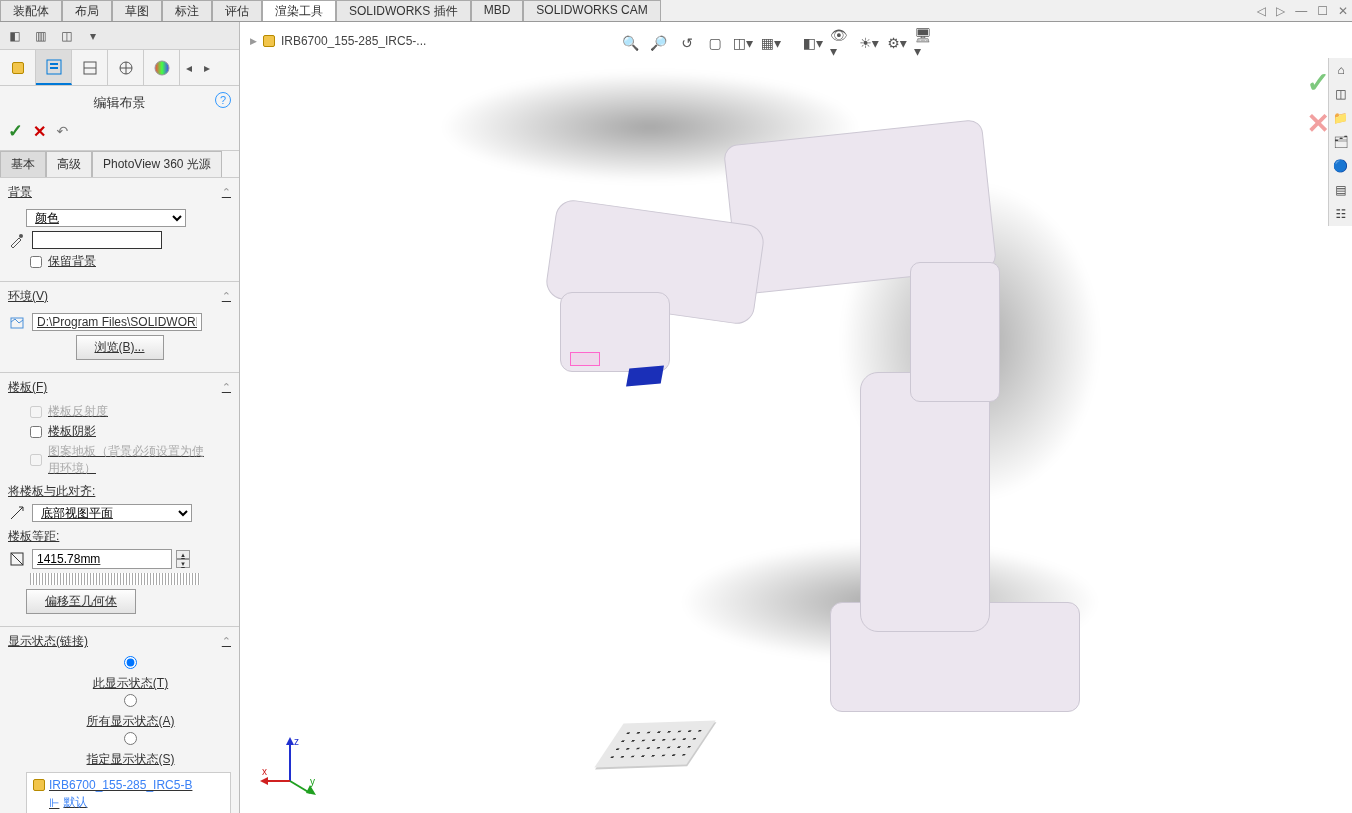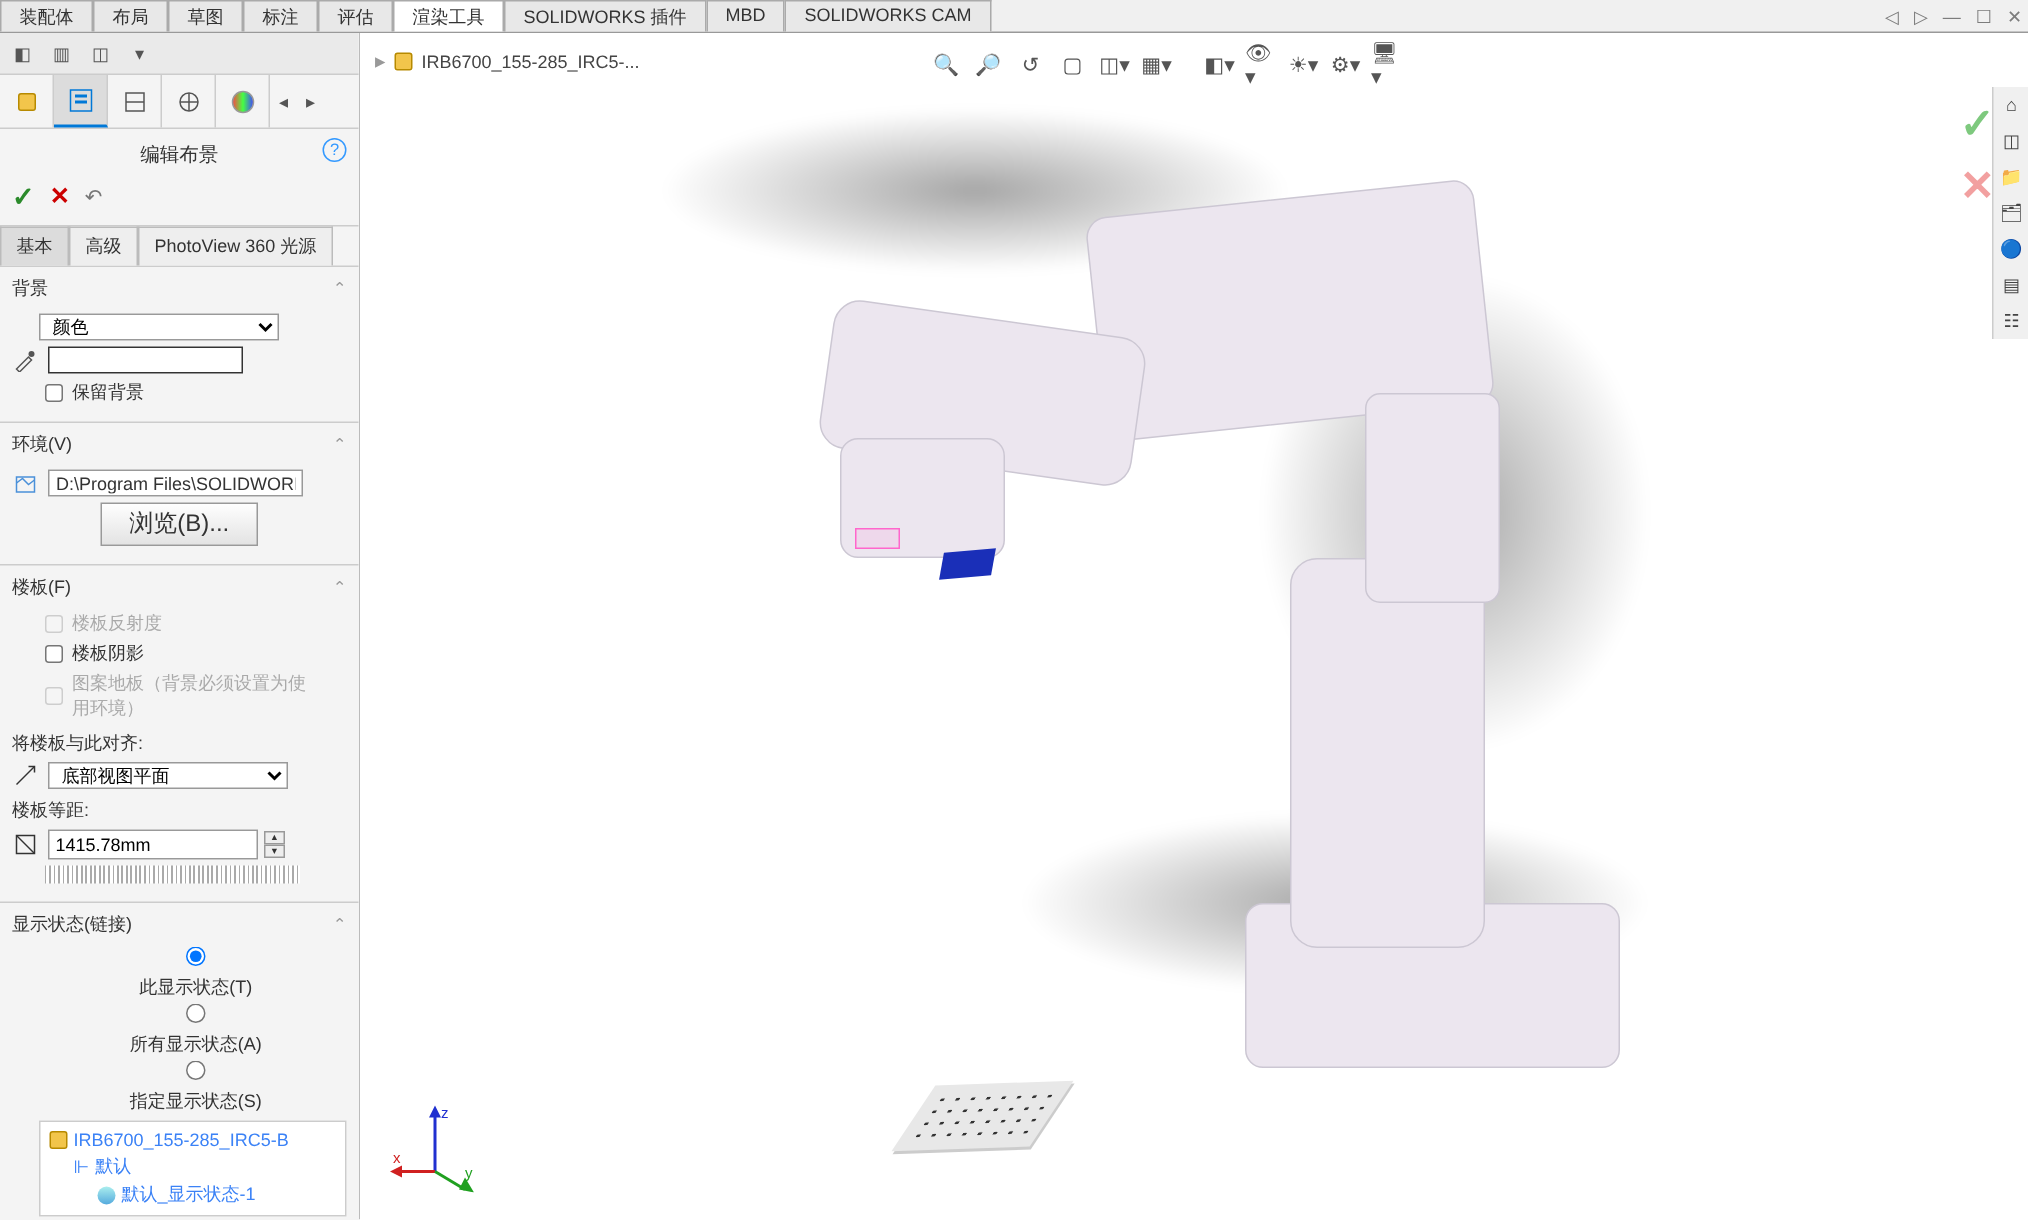--- a/index.html
+++ b/index.html
@@ -24,32 +24,32 @@
 .panel-title .help { position:absolute; right:8px; top:6px; color:#3399ff; border:1px solid #3399ff; border-radius:50%; width:16px;height:16px;font-size:11px;display:flex;align-items:center;justify-content:center;}
 .confirm-row { display:flex; align-items:center; gap:10px; padding: 4px 8px 8px; border-bottom:1px solid #ccc;}
 .confirm-row .check { color:#2b8a2b; font-size:18px; font-weight:bold;}
 .confirm-row .cross { color:#cc0000; font-size:16px; font-weight:bold;}
 .confirm-row .undo { color:#777; font-size:14px;}
 
 .sub-tabs { display:flex; border-bottom:1px solid #ccc;}
 .sub-tabs .stab { padding:4px 10px; font-size:12px; border:1px solid #bbb; border-bottom:none; background:#eee; cursor:pointer; color:#333;}
 .sub-tabs .stab.active { background:#dcdcdc;}
 
-.section { border-bottom:1px solid #ccc; padding: 6px 8px 8px;}
+.section { border-bottom:1px solid #ccc; padding: 6px 8px 8px; text-decoration: underline;}
 .section-title { font-size:12px; font-weight:normal; color:#333; display:flex; justify-content:space-between; align-items:center; padding-bottom:4px; cursor:pointer;}
 .section-title .chev { color:#999; font-size:11px;}
 .row { display:flex; align-items:center; gap:6px; margin:4px 0;}
 select.wide, input.wide, .path-input { width: 160px; height:18px; font-size:12px; border:1px solid #999; background:#fff; padding:0 4px;}
 .path-input { width: 170px; background:#fff; color:#333;}
 .eyedropper { width:18px;height:18px;color:#555; display:flex;align-items:center;justify-content:center;}
 .color-swatch { width:130px; height:18px; border:1px solid #333; background:#fff;}
 .checkbox-row { display:flex; align-items:center; gap:6px; font-size:12px; margin:3px 0 3px 22px;}
 .checkbox-row.disabled { color:#aaa;}
 .checkbox-row input[type="checkbox"]{ width:12px;height:12px;}
-.btn { display:inline-block; padding:3px 18px; font-size:16px; border:1px solid #999; background:linear-gradient(#fefefe,#e3e3e3); cursor:pointer; color:#333;}
+.btn { display:inline-block; padding:3px 18px; font-size:12px; border:1px solid #999; background:linear-gradient(#fefefe,#e3e3e3); cursor:pointer; color:#333;}
 .spinner-row { display:flex; align-items:center; gap:4px;}
 .spinner-row input { width:140px; height:20px; font-size:12px; border:1px solid #999; padding:0 4px;}
 .spinner-btns { display:flex; flex-direction:column;}
 .spinner-btns span { width:14px;height:9px;border:1px solid #999;background:#eee;font-size:7px;display:flex;align-items:center;justify-content:center;line-height:1;}
 .slider { width:170px;height:12px;background:repeating-linear-gradient(90deg,#aaa 0,#aaa 1px,#fff 1px,#fff 3px);margin:4px 0 4px 22px;}
 .radio-row { display:flex; align-items:center; gap:6px; font-size:12px; margin:2px 0 2px 22px;flex-direction:column;}
 .tree-box { border:1px solid #ccc; background:#fff; margin:4px 0 0 18px; padding:4px 6px; font-size:12px; color:#3b82f6;}
 .tree-box .line { display:flex; align-items:center; gap:4px; padding:1px 0;}
 .tree-box .line2 { padding-left:16px;}
 .tree-box .line3 { padding-left:32px;}
@@ -253,20 +253,23 @@
       </span>
       <div class="spinner-row">
         <input value="1415.78mm" style="">
         <div class="spinner-btns">
           <span>▴</span>
           <span>▾</span>
         </div>
       </div>
     </div>
     <div class="slider"></div>
+    <div class="row" style="justify-content:flex-start; margin-left:18px;">
+      <span class="btn">偏移至几何体</span>
+    </div>
   </div>
 
   <div class="section" style="border-bottom:none;">
     <div class="section-title">
       <span>显示状态(链接)</span>
       <span class="chev">⌃</span>
     </div>
     <div class="radio-row">
         <input type="radio" name="ds" checked="" style="">
         <span>此显示状态(T)</span>

